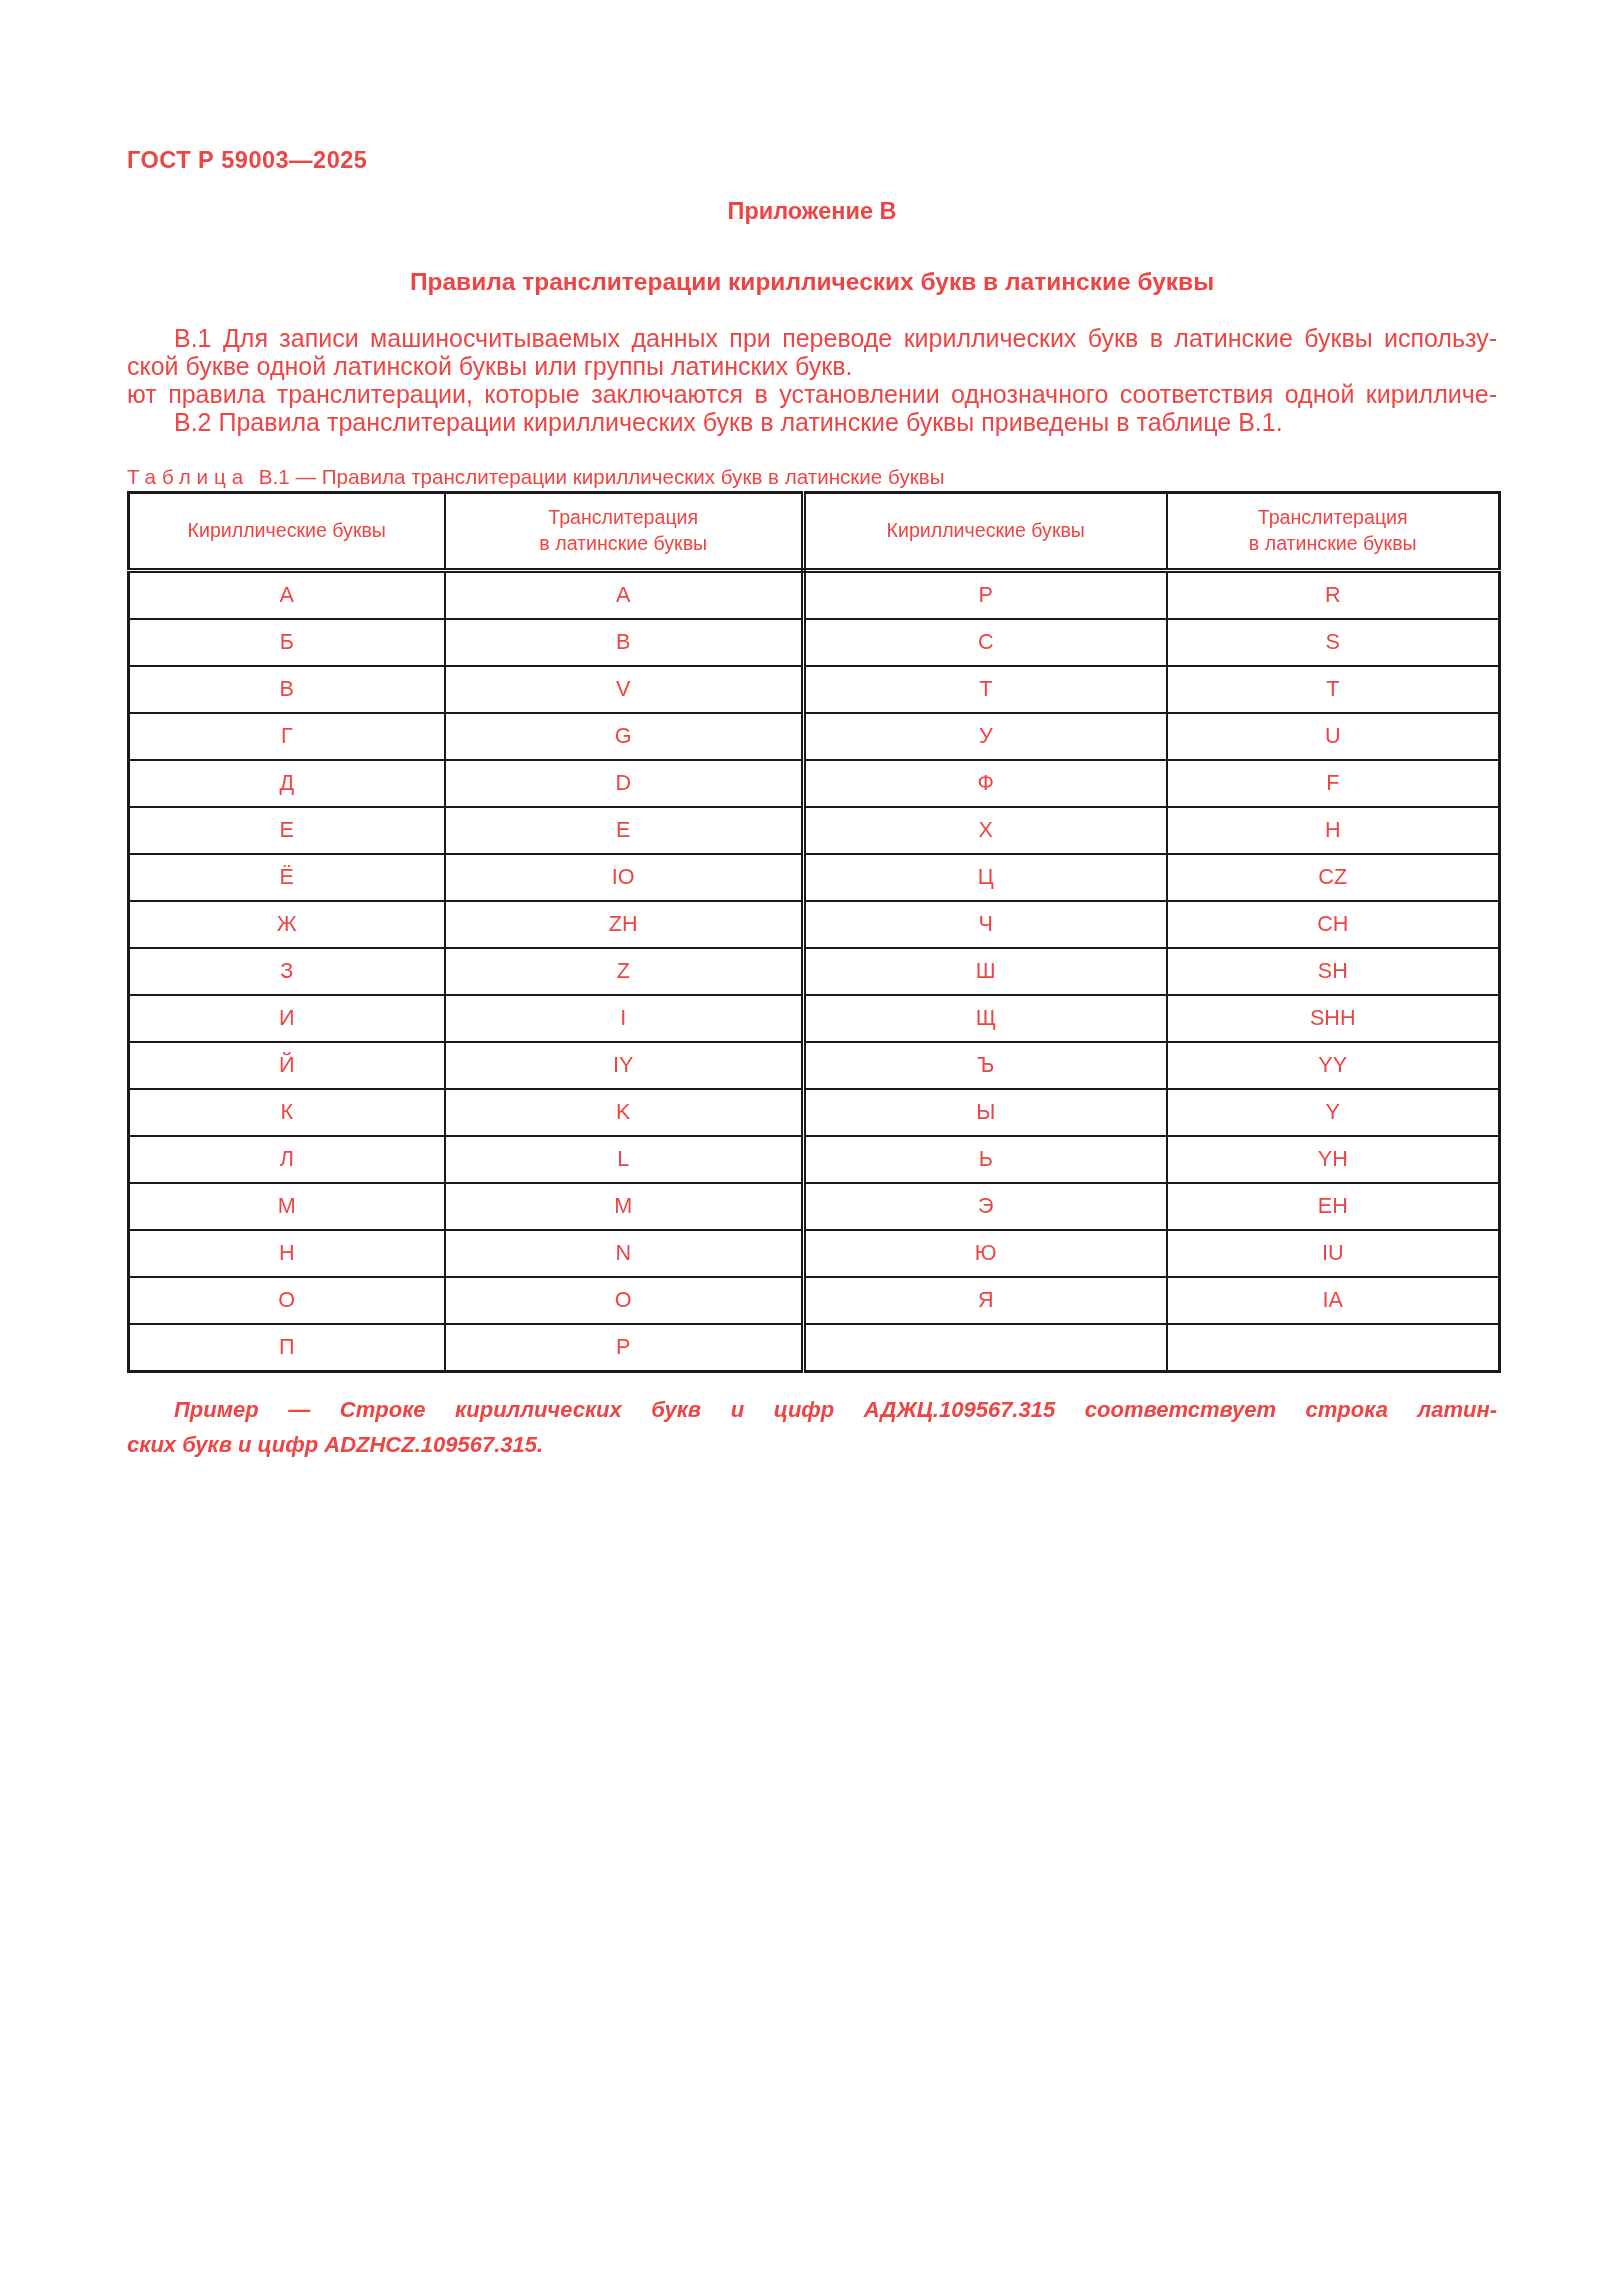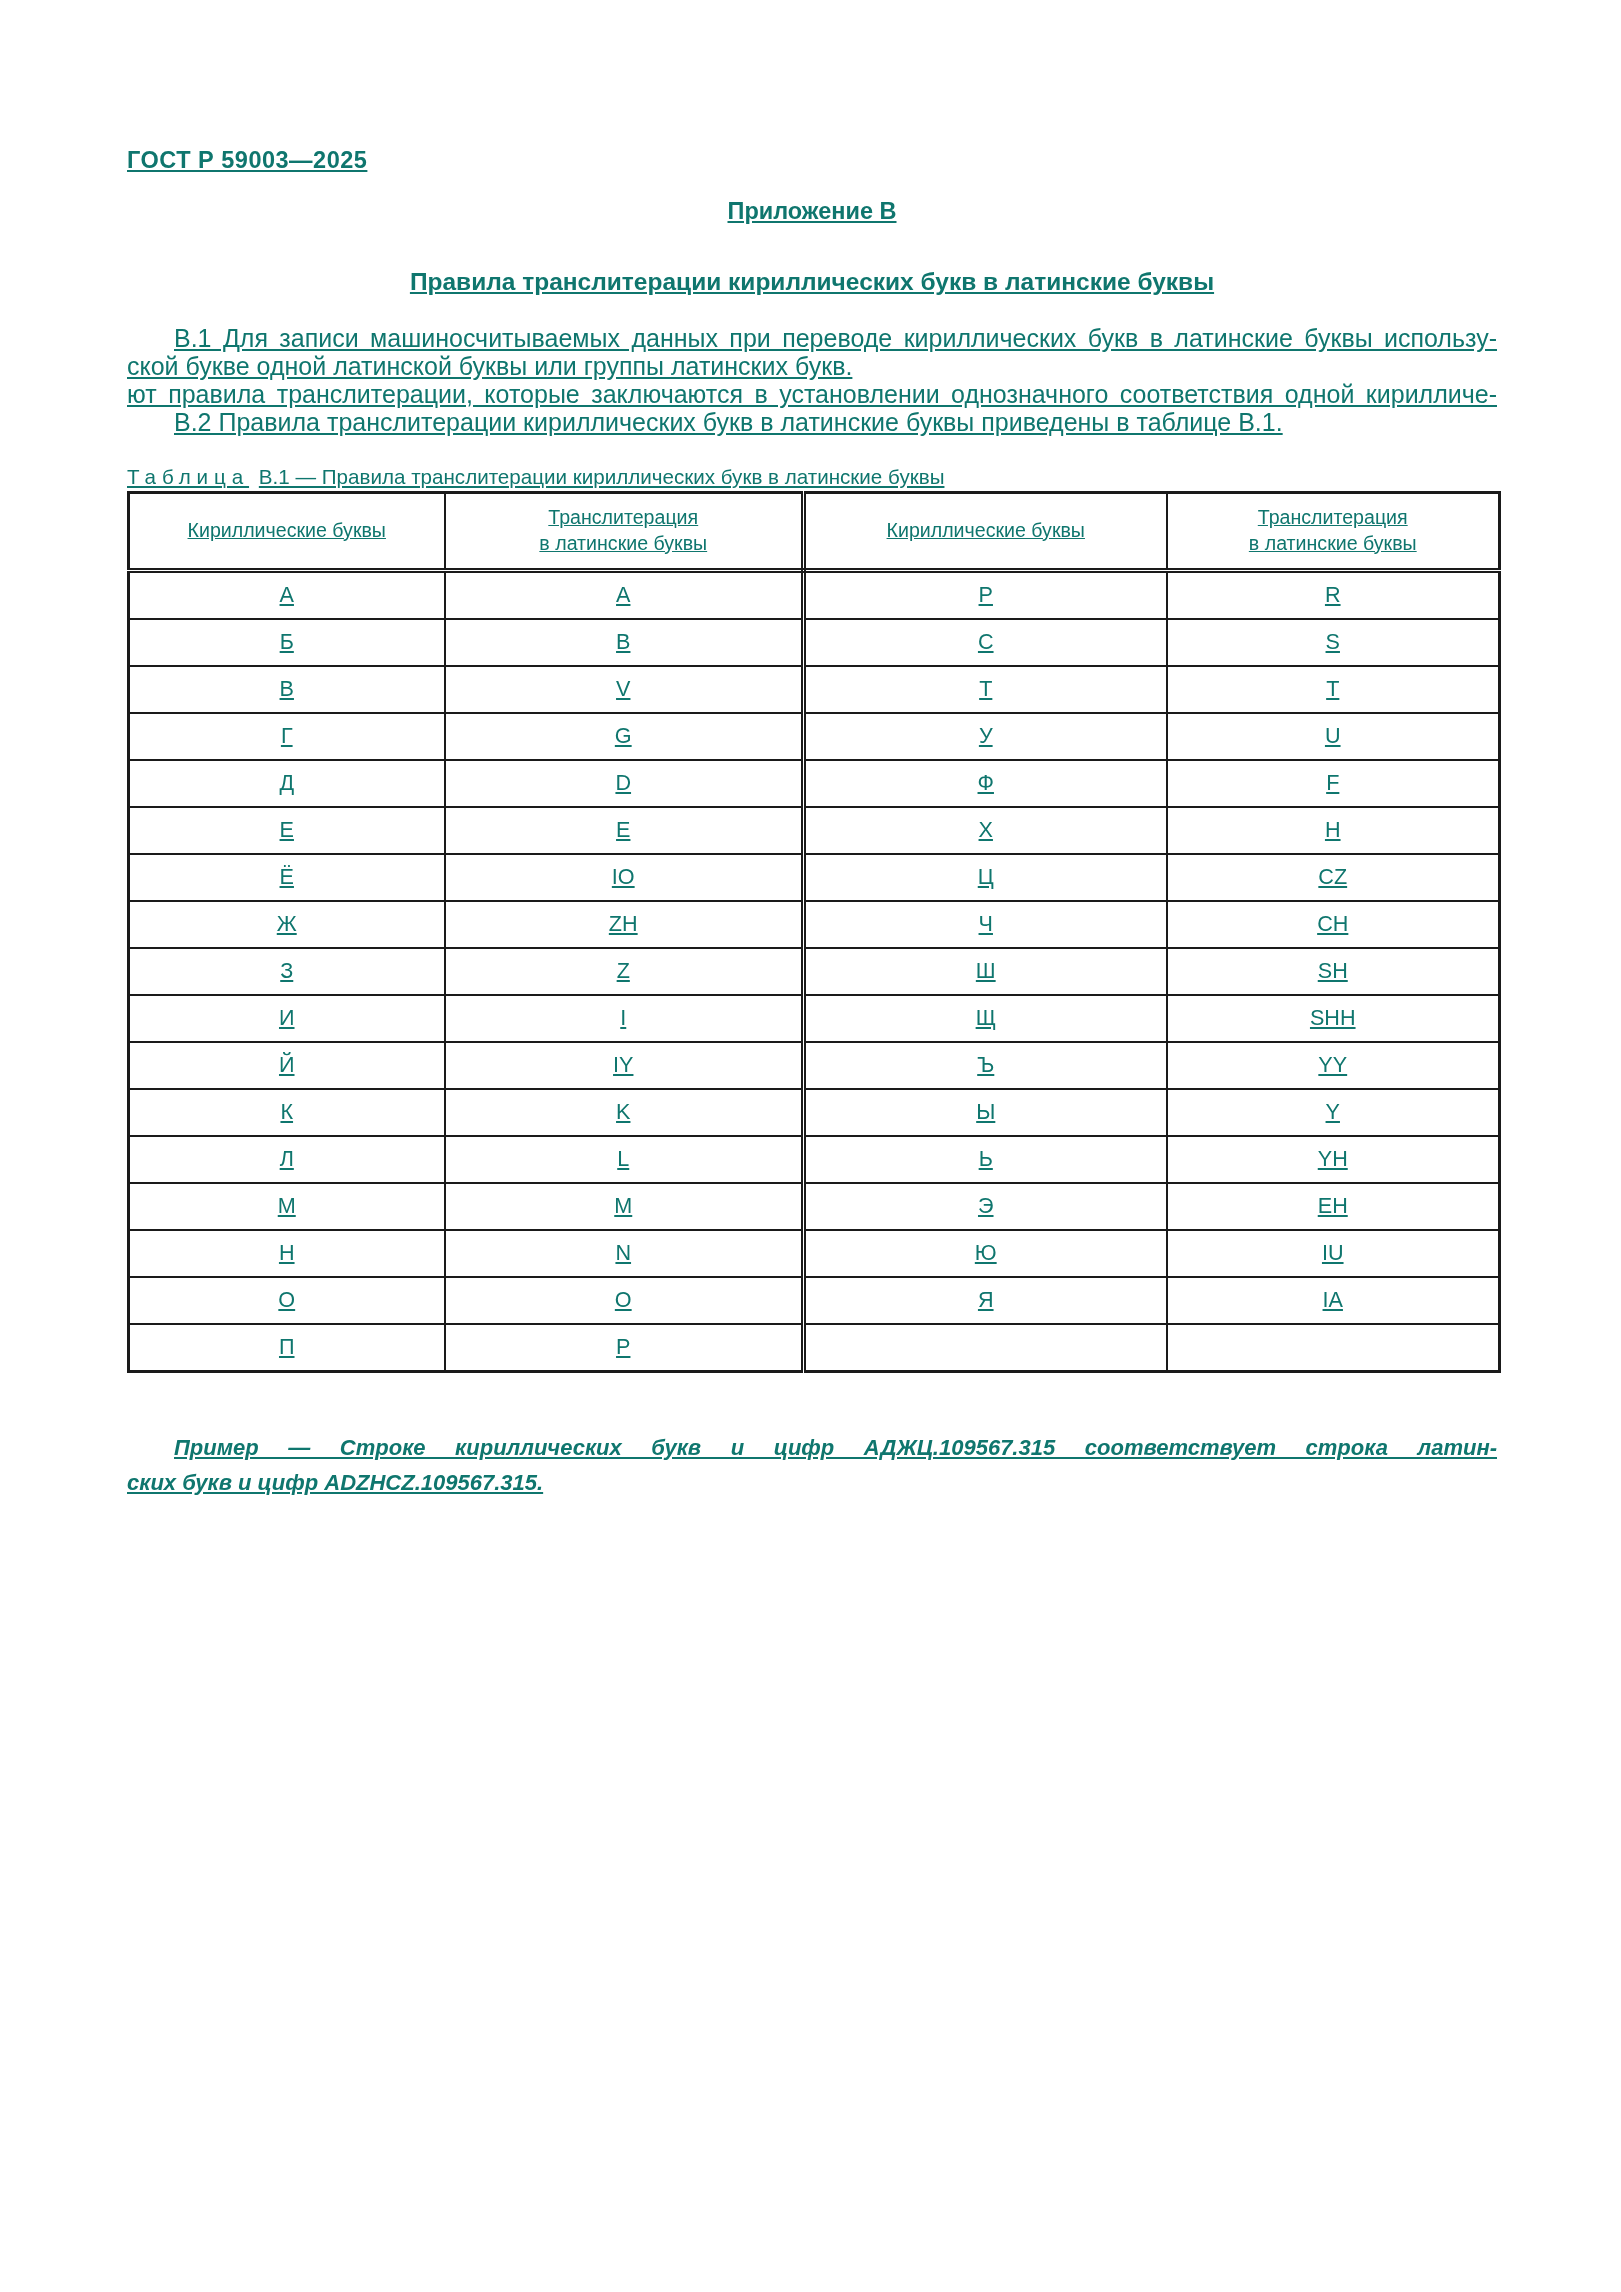--- a/index.html
+++ b/index.html
@@ -6,23 +6,22 @@
     margin: 0;
     padding: 0;
     background: #ffffff;
   }
   .page {
     position: relative;
     width: 1621px;
     height: 1997px;
     background: #ffffff;
     font-family: "Liberation Sans", sans-serif;
-    color: #0f766e;
+    color: #ef4444;
     overflow: hidden;
-    text-decoration: underline;
   }
   .content {
     margin: 0 123px 0 127px;
     width: 1370px;
   }
   .doc-code {
     margin-top: 147px;
     font-size: 23.5px;
     font-weight: bold;
     letter-spacing: 0.5px;
@@ -85,21 +84,21 @@
     border-top: 2.9px solid #1a1a1a;
   }
   table.translit th:nth-child(2), table.translit td:nth-child(2) {
     border-right: 5.9px double #1a1a1a;
   }
   .col-1 { width: 316px; }
   .col-2 { width: 359px; }
   .col-3 { width: 363px; }
   .col-4 { width: 333px; }
   .example {
-    margin-top: 57px;
+    margin-top: 19px;
     font-size: 22px;
     line-height: 35px;
     font-weight: bold;
     font-style: italic;
   }
   .page-number {
     position: absolute;
     left: 111px;
     top: 2066px;
     font-size: 25px;

